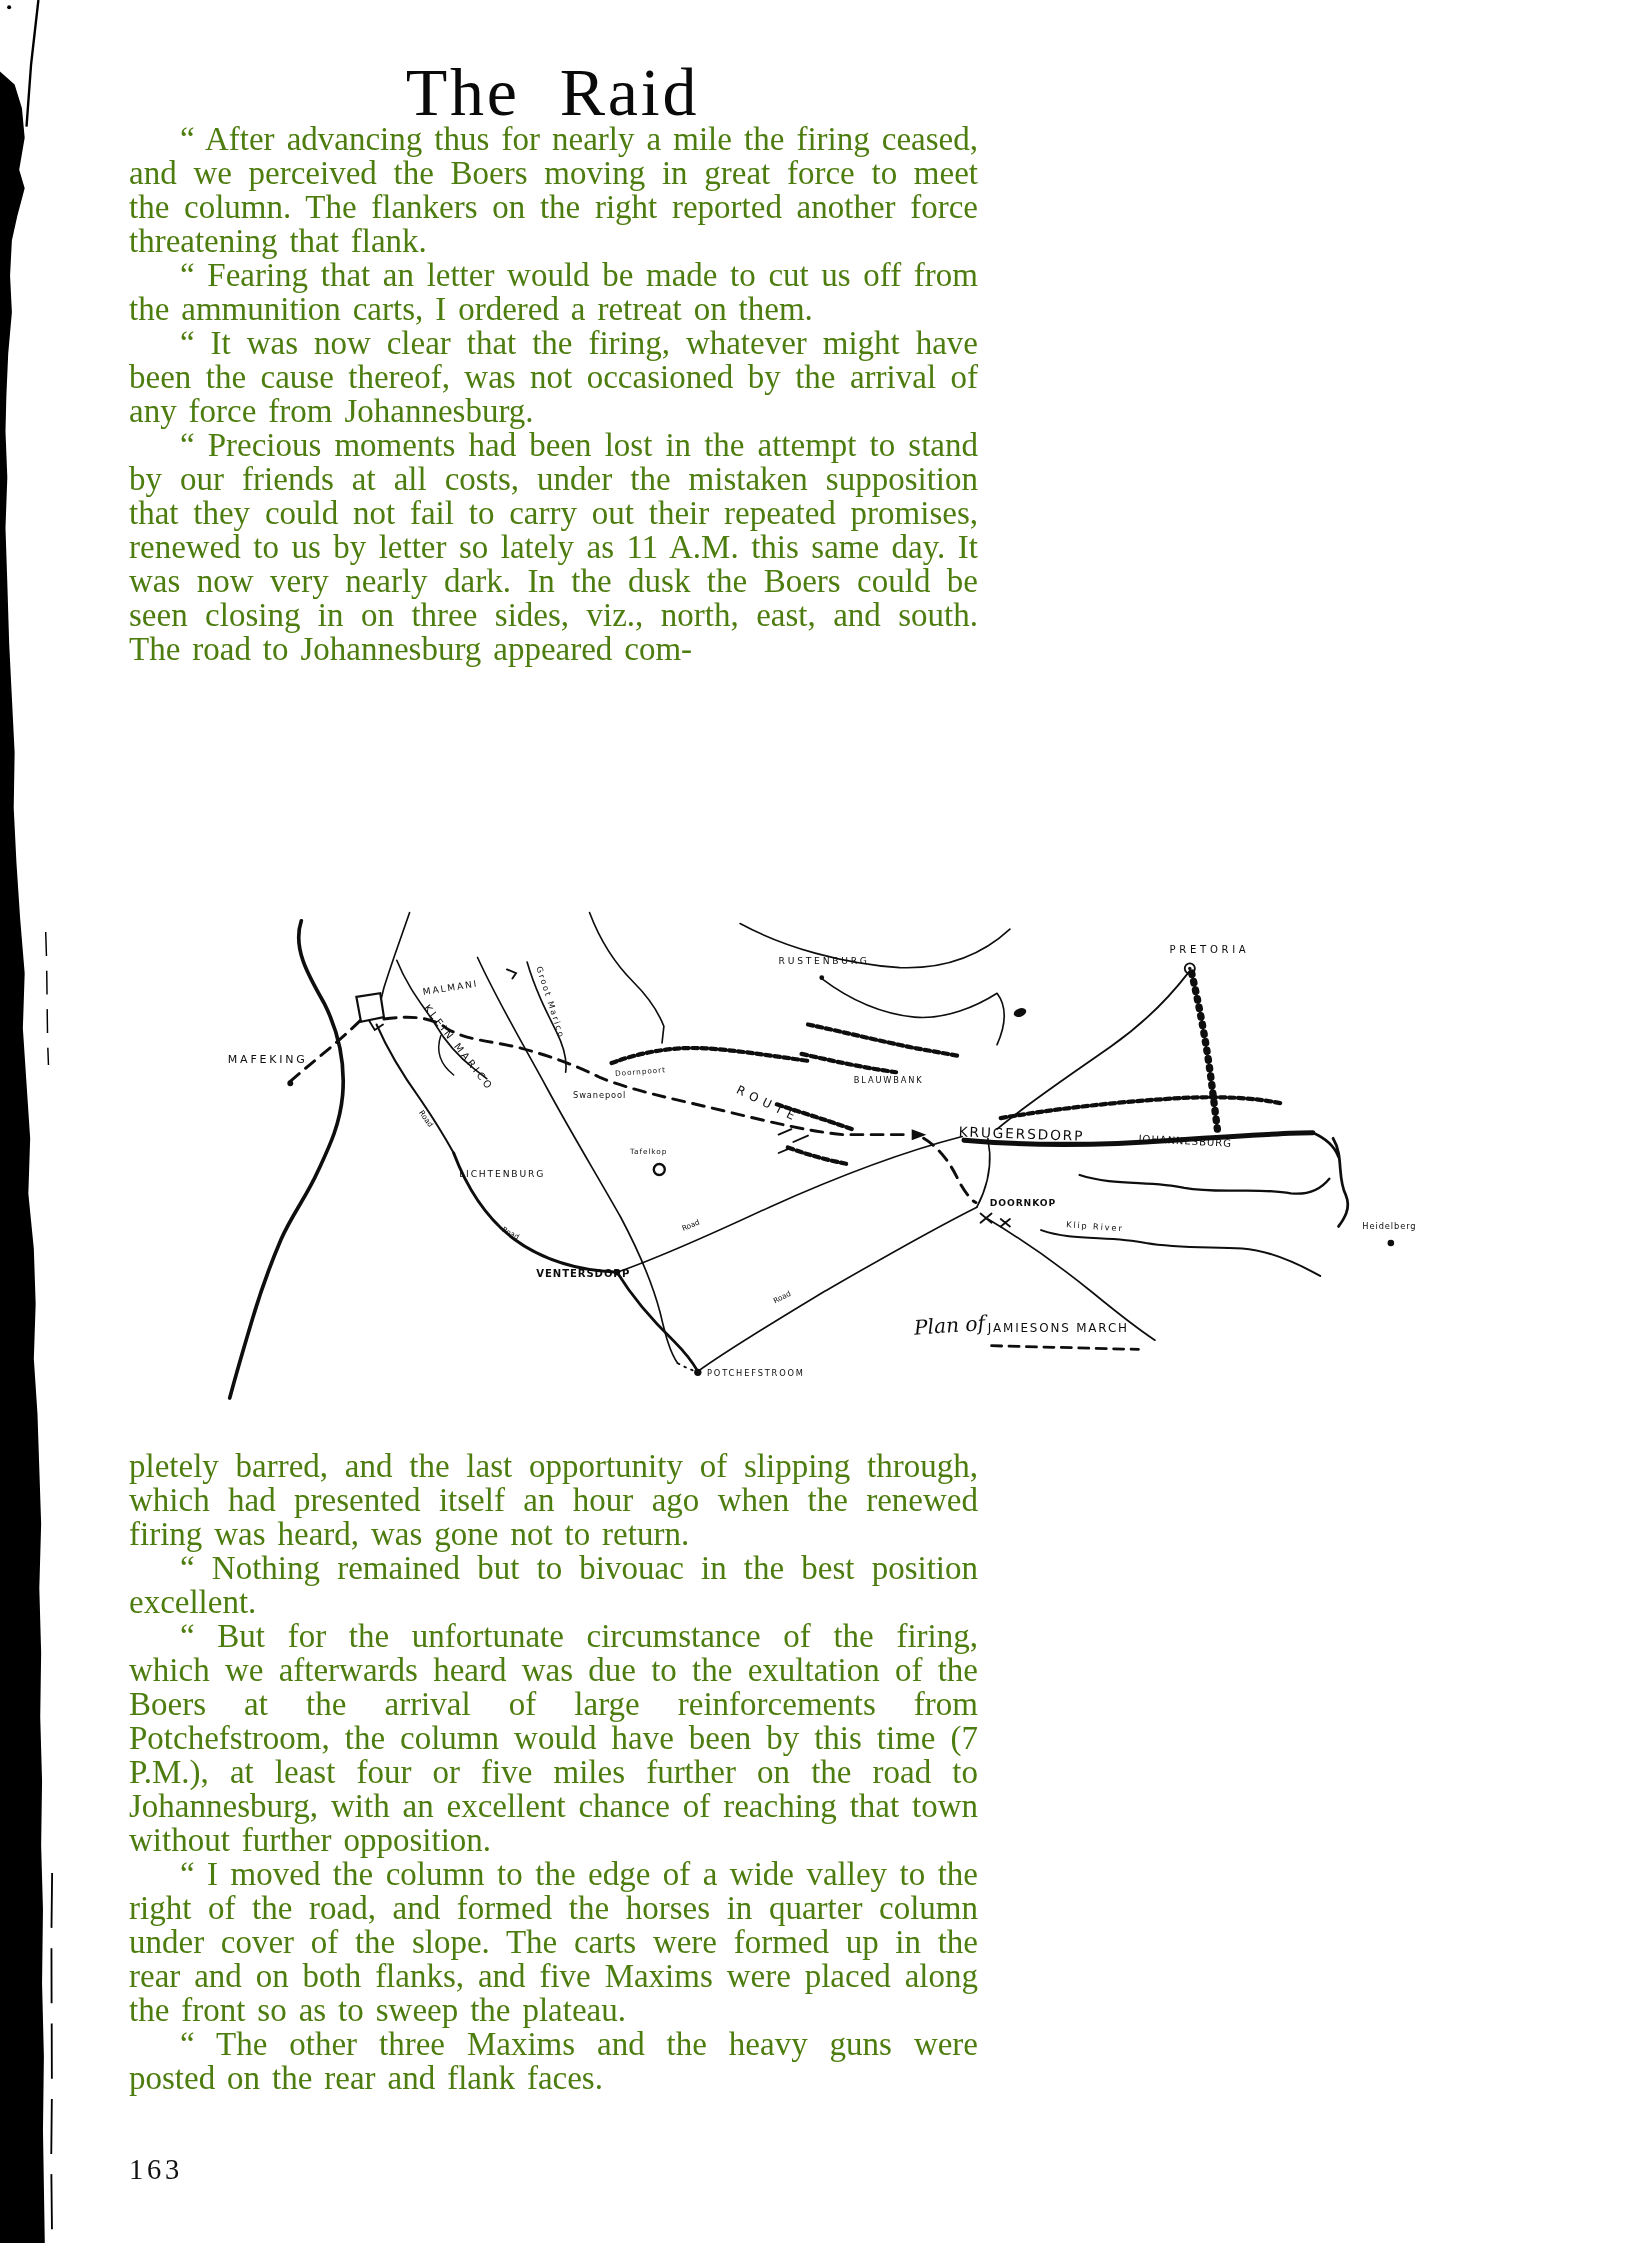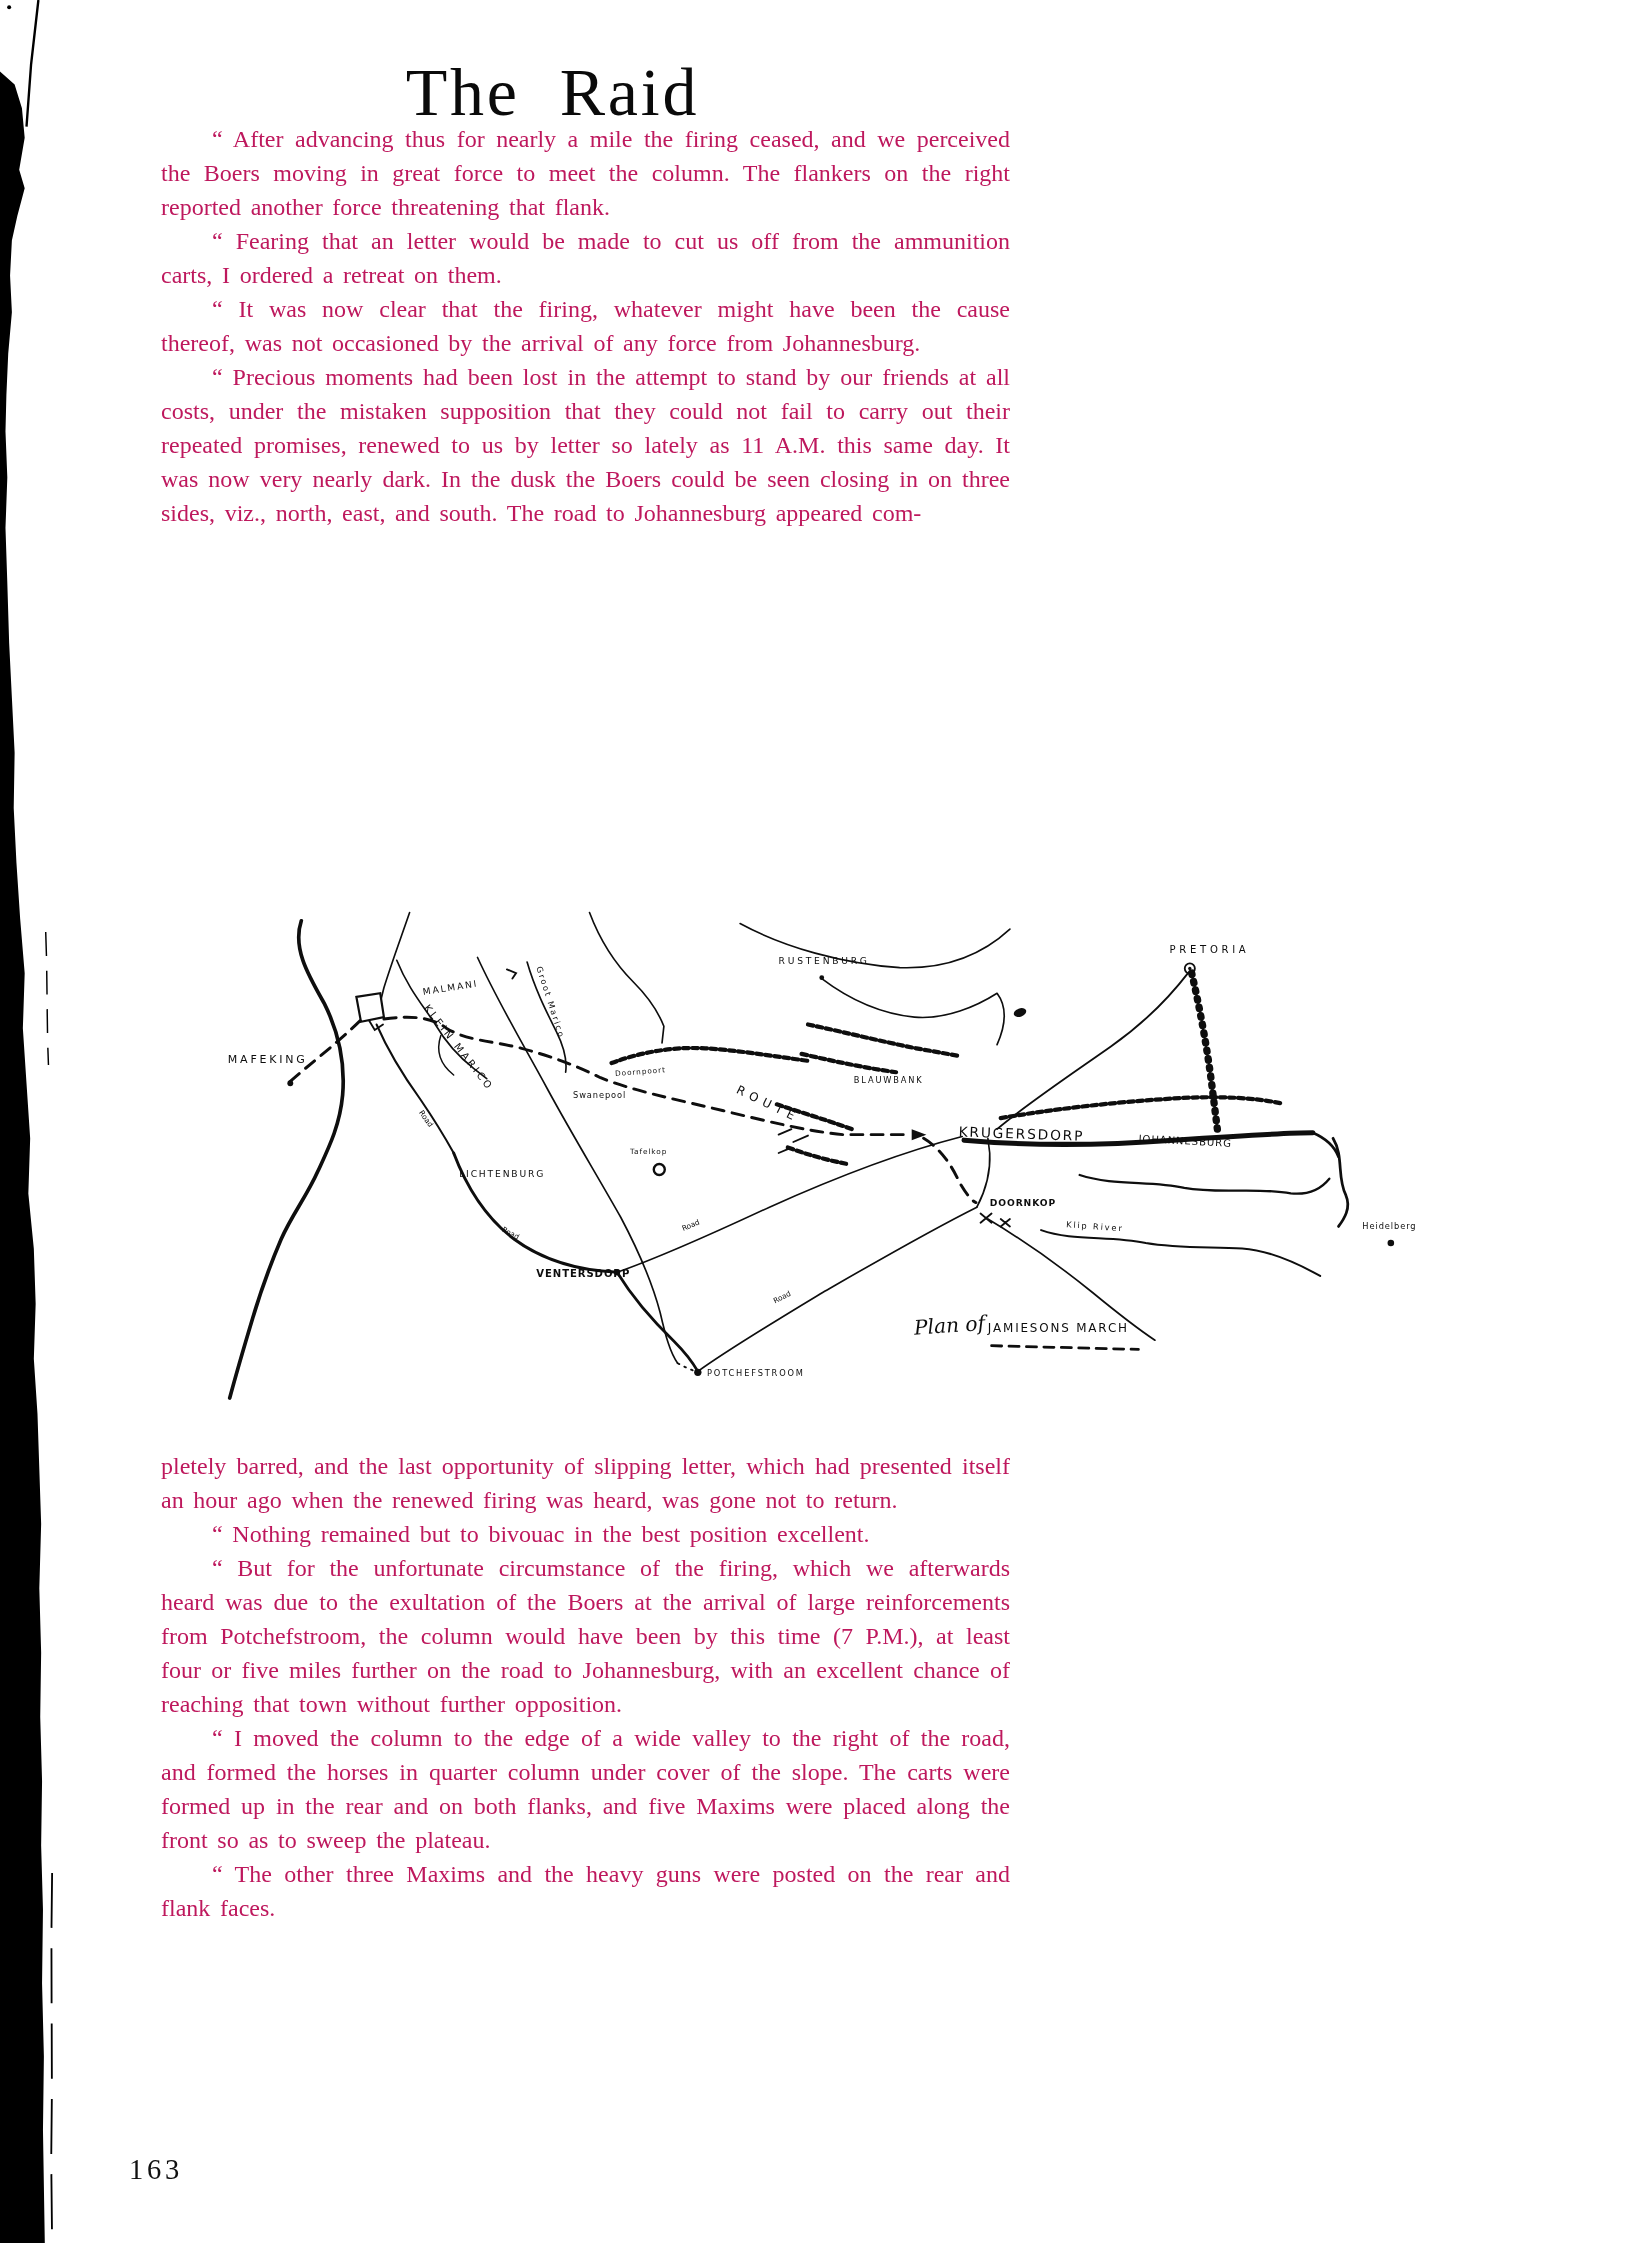--- a/index.html
+++ b/index.html
@@ -8,21 +8,21 @@
     background:#ffffff;color:#0d0d0d;
     font-family:"Liberation Serif","DejaVu Serif",serif;
   }
   .page-title{
     position:absolute;left:129px;top:53px;width:847px;
     text-align:center;font-size:68px;letter-spacing:2.8px;word-spacing:20px;
     color:#0a0a0a;
   }
   .textblock{
     position:absolute;left:129px;width:849px;
-    font-size:24px;line-height:34px;color:#be185d;margin-left:32px;
+    font-size:33px;line-height:34px;color:#4d7c0f;
   }
   #top-paras{top:122px;}
   #bottom-paras{top:1449px;}
   .para{text-align:justify;text-indent:51px;word-spacing:3.7px;}
   .para.cont{text-indent:0;}
   .page-number{
     position:absolute;left:129px;top:2154px;width:847px;text-align:left;
     font-size:28.5px;letter-spacing:3.7px;color:#101010;
   }
   .map-wrap{position:absolute;left:200px;top:907px;width:1249px;height:503px;}
@@ -149,21 +149,21 @@
         <text x="328" y="353" font-size="8" transform="rotate(28 328 353)" class="maplabel ">Road</text>
         <text x="526" y="353" font-size="8" transform="rotate(-22 526 353)" class="maplabel ">Road</text>
         <text x="626" y="432" font-size="8" transform="rotate(-27 626 432)" class="maplabel ">Road</text>
         <text x="778" y="466" font-size="22" transform="rotate(-4 778 466)" class="maplabel script">Plan of</text>
         <text x="858" y="463" font-size="13" letter-spacing="2" class="maplabel ">JAMIESONS MARCH</text>
       </g>
 </svg>
 </div>
 
 <div class="textblock" id="bottom-paras">
-    <div class="para cont">pletely barred, and the last opportunity of slipping letter, which had presented itself an hour ago when the renewed firing was heard, was gone not to return.</div>
+    <div class="para cont">pletely barred, and the last opportunity of slipping through, which had presented itself an hour ago when the renewed firing was heard, was gone not to return.</div>
     <div class="para">“ Nothing remained but to bivouac in the best position excellent.</div>
     <div class="para">“ But for the unfortunate circumstance of the firing, which we afterwards heard was due to the exultation of the Boers at the arrival of large reinforcements from Potchefstroom, the column would have been by this time (7 P.M.), at least four or five miles further on the road to Johannesburg, with an excellent chance of reaching that town without further opposition.</div>
     <div class="para">“ I moved the column to the edge of a wide valley to the right of the road, and formed the horses in quarter column under cover of the slope.  The carts were formed up in the rear and on both flanks, and five Maxims were placed along the front so as to sweep the plateau.</div>
     <div class="para">“ The other three Maxims and the heavy guns were posted on the rear and flank faces.</div>
   </div>
 
 <div class="page-number">163</div>
 
 
 </body></html>

